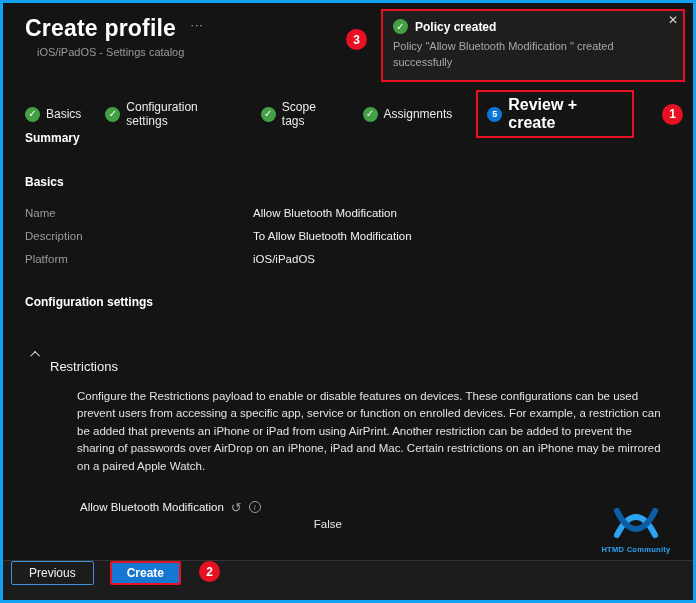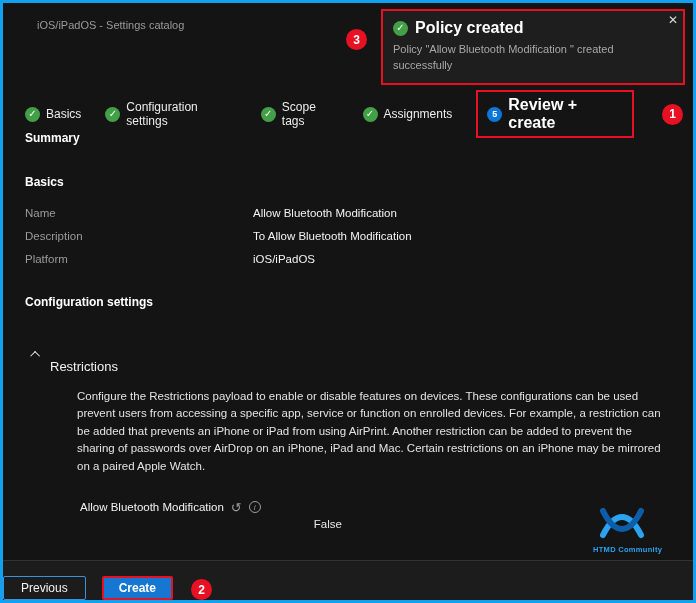--- a/index.html
+++ b/index.html
@@ -23,21 +23,21 @@
   .menu-ellipsis { color: #a9a9a9; font-size: 13px; margin-top: 2px; cursor: pointer; }
   .subtitle { color: #9a9a9a; font-size: 11px; margin-top: 4px; padding-left: 12px; }
 
   
   .toast {
     position: absolute; top: 6px; right: 8px; width: 304px;
     background: #1e1e1e; border: 2px solid #e81123;
     padding: 8px 22px 9px 10px;
   }
   .toast-title-row { display: flex; align-items: center; gap: 7px; }
-  .toast-title { color: #ffffff; font-size: 16px; font-weight: bold; }
+  .toast-title { color: #ffffff; font-size: 12px; font-weight: bold; }
   .toast-msg { color: #a8a8a8; font-size: 11px; line-height: 1.45; margin-top: 5px; }
   .toast-close {
     position: absolute; top: 2px; right: 5px;
     background: none; border: none; color: #dcdcdc; font-size: 12px; cursor: pointer;
     font-family: "Liberation Sans", sans-serif;
   }
 
   
   .check-circle {
     width: 15px; height: 15px; border-radius: 50%; background: #43a047;
@@ -100,47 +100,51 @@
   .setting-value { color: #e8e8e8; margin-left: 46px; position: relative; top: -3px; margin-top: 40px; }
 
   .divider { border: none; border-top: 1px solid #3a3a3a; margin: 32px 0 0 0; }
   .h-scope { margin: 20px 0 0 0; }
   .scope-value { color: #f2f2f2; font-size: 11px; margin-top: 18px; }
 
   
   .footer {
     position: absolute; left: 0; right: 0; bottom: 0; height: 40px;
     background: #1c1c1c; border-top: 1px solid #333;
-    display: flex; align-items: flex-end; padding-left: 0; gap: 16px;
+    display: flex; align-items: flex-start; padding-left: 8px; gap: 16px;
   }
   .btn-previous {
     background: transparent; border: 1px solid #3f90d8; color: #f2f2f2;
     font-size: 12px; padding: 4px 17px; border-radius: 2px; cursor: pointer;
     font-family: "Liberation Sans", sans-serif;
   }
   .btn-create {
     background: #1677d2; border: 2px solid #e81123; color: #ffffff;
     font-size: 12px; font-weight: bold; padding: 3px 15px; border-radius: 2px; cursor: pointer;
     font-family: "Liberation Sans", sans-serif;
   }
 
   
-  .logo { position: absolute; right: 14px; bottom: 46px; width: 86px; }
+  .logo { position: absolute; right: 14px; bottom: 46px; width: 86px; text-align: center; }
   .logo-text { color: #2ba3f0; font-size: 7.5px; font-weight: bold; letter-spacing: 0.3px; margin-top: 1px; }
 
   
   .ann-3 { position: absolute; top: 26px; right: 326px; }
   .ann-2 { margin-left: 2px; }
 </style>
 </head>
 <body>
 
 <div class="page">
 
   <div class="header">
+    <div class="title-row">
+      <div class="page-title">Create profile</div>
+      <div class="menu-ellipsis">···</div>
+    </div>
     <div class="subtitle">iOS/iPadOS - Settings catalog</div>
   </div>
 
   <div class="toast">
     <div class="toast-title-row">
       <span class="check-circle">✓</span>
       <span class="toast-title">Policy created</span>
     </div>
     <div class="toast-msg">Policy "Allow Bluetooth Modification " created successfully</div>
     <button class="toast-close">✕</button>

